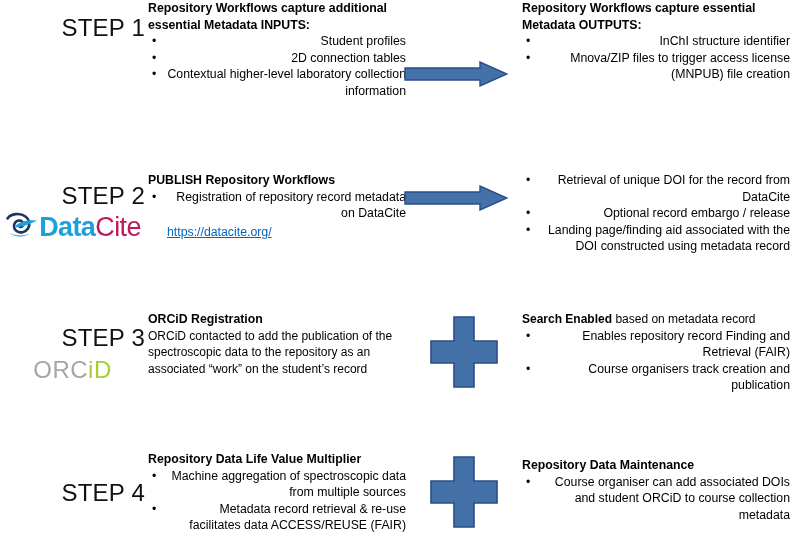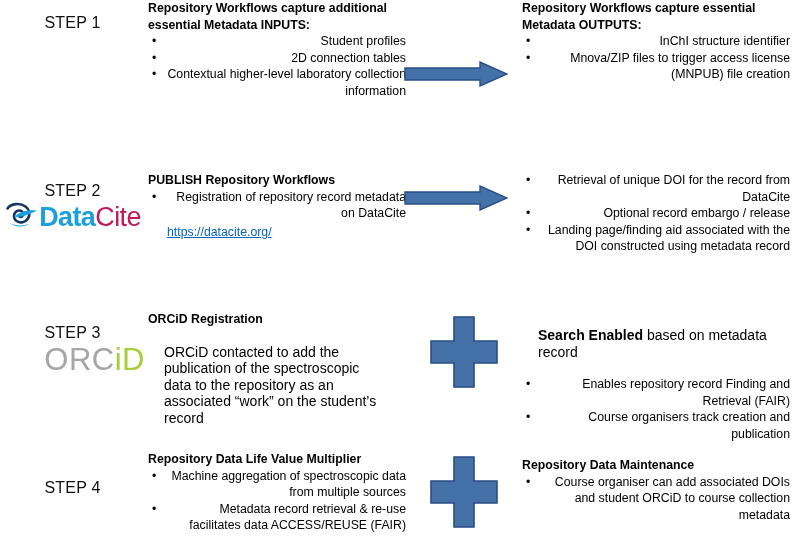--- a/index.html
+++ b/index.html
@@ -21,25 +21,26 @@
     height: 537px;
   }
   
   .step-col {
     position: absolute;
     left: 0;
     width: 145px;
     text-align: center;
   }
   .step-label {
-    font-size: 16px;
+    font-size: 24px;
     font-weight: 400;
     letter-spacing: 0.2px;
     color: #111111;
     white-space: nowrap;
+    text-align: right;
   }
   
   .datacite-logo {
     display: flex;
     align-items: center;
     justify-content: center;
     margin-top: 2px;
   }
   .dc-mark {
     width: 34px;
@@ -57,46 +58,45 @@
   .dc-word b {
     color: #1aa1dd;
     font-weight: 700;
   }
   .dc-word span {
     color: #be185d;
     font-weight: 400;
   }
   
   .orcid-logo {
-    font-size: 31px;
+    font-size: 24px;
     line-height: 36px;
     letter-spacing: 0.5px;
     font-weight: 400;
     margin-top: 0px;
     font-family: "Liberation Sans", sans-serif;
-    text-align: right;
   }
   .orcid-logo .orc { color: #a6a6a6; }
   .orcid-logo .id  { color: #a6ce39; }
 
   
   .mid-col, .right-col {
     position: absolute;
   }
   .blk-title {
     font-size: 12.3px;
     font-weight: 700;
     line-height: 16.5px;
     margin: 0 0 0 0;
   }
   .blk-para {
-    font-size: 14px;
-    font-weight: 400;
-    line-height: 16.5px;
-    margin: 16px;
+    font-size: 12px;
+    font-weight: 400;
+    line-height: 16.5px;
+    margin: 0;
   }
   ul.blk-list {
     list-style: none;
     margin: 0;
     padding: 0;
   }
   ul.blk-list > li {
     font-size: 12.3px;
     line-height: 16.5px;
     position: relative;

